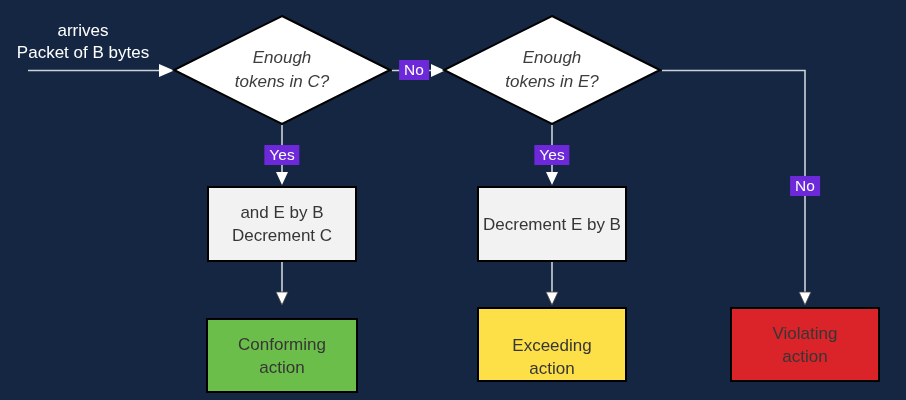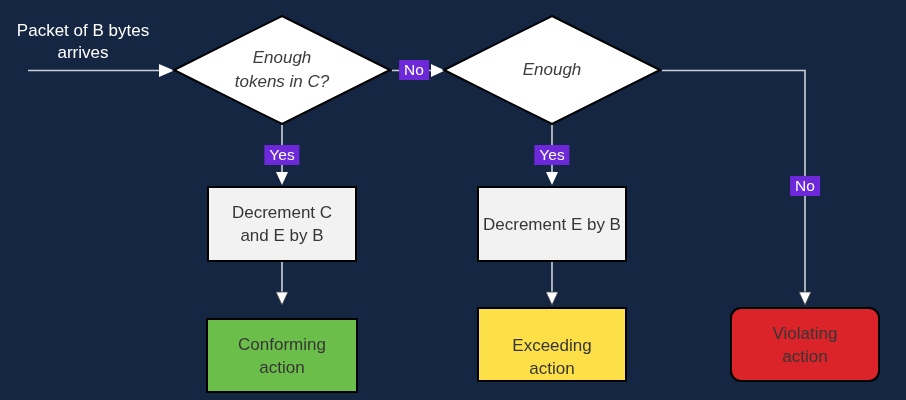--- a/index.html
+++ b/index.html
@@ -54,63 +54,64 @@
     <polygon points="546,172 558,172 552,185" fill="#ffffff"></polygon>
 
     <line x1="552" y1="262" x2="552" y2="294" stroke="#ccd2da" stroke-width="1.6"></line>
     <polygon points="546,292 558,292 552,305" fill="#ffffff" stroke="#444444" stroke-width="0.8"></polygon>
 
     <polyline points="662,70.5 805,70.5 805,294" fill="none" stroke="#ccd2da" stroke-width="1.6"></polyline>
     <polygon points="799,292 811,292 805,305" fill="#ffffff" stroke="#444444" stroke-width="0.8"></polygon>
   </svg>
 
   <div class="start-label">
+    <div>arrives</div>
     <div>Packet of B bytes</div>
-    <div>arrives</div>
   </div>
 
   <div class="node diamond" style="left:172px; top:15px; width:220px; height:110px;">
     <svg width="220" height="110" viewBox="0 0 220 110">
       <polygon points="110,1 218,55 110,109 2,55" fill="#ffffff" stroke="#000000" stroke-width="2"></polygon>
     </svg>
     <div class="label">
       <div>Enough</div>
       <div>tokens in C?</div>
     </div>
   </div>
 
   <div class="node diamond" style="left:442px; top:15px; width:220px; height:110px;">
     <svg width="220" height="110" viewBox="0 0 220 110">
       <polygon points="110,1 218,55 110,109 2,55" fill="#ffffff" stroke="#000000" stroke-width="2"></polygon>
     </svg>
     <div class="label">
       <div>Enough</div>
+      <div>tokens in E?</div>
     </div>
   </div>
 
   <div class="node rect-node" style="left:207px; top:186px; width:150px; height:76px;">
+    <div>and E by B</div>
     <div>Decrement C</div>
-    <div>and E by B</div>
   </div>
 
   <div class="node rect-node" style="left:477px; top:186px; width:150px; height:76px;justify-content:center;">
     <div>Decrement E by B</div>
   </div>
 
   <div class="node rect-node" style="left: 206px; top: 318px; width: 152px; height: 75px; background: rgb(108, 190, 75);">
     <div>Conforming</div>
     <div>action</div>
   </div>
 
   <div class="node rect-node" style="left: 477px; top: 307px; width: 150px; height: 75px; background: #fde047; justify-content: flex-end;">
     <div>Exceeding</div>
     <div>action</div>
   </div>
 
-  <div class="node rect-node" style="left: 730px; top: 307px; width: 150px; height: 75px; background: rgb(218, 36, 41); border-radius: 11px;">
+  <div class="node rect-node" style="left: 730px; top: 307px; width: 150px; height: 75px; background: rgb(218, 36, 41);">
     <div>Violating</div>
     <div>action</div>
   </div>
 
   <div class="edge-label" style="left:414px; top:70px;">No</div>
   <div class="edge-label" style="left:282px; top:155px;">Yes</div>
   <div class="edge-label" style="left:552px; top:155px;">Yes</div>
   <div class="edge-label" style="left:805px; top:186px;">No</div>
 
 </div>

